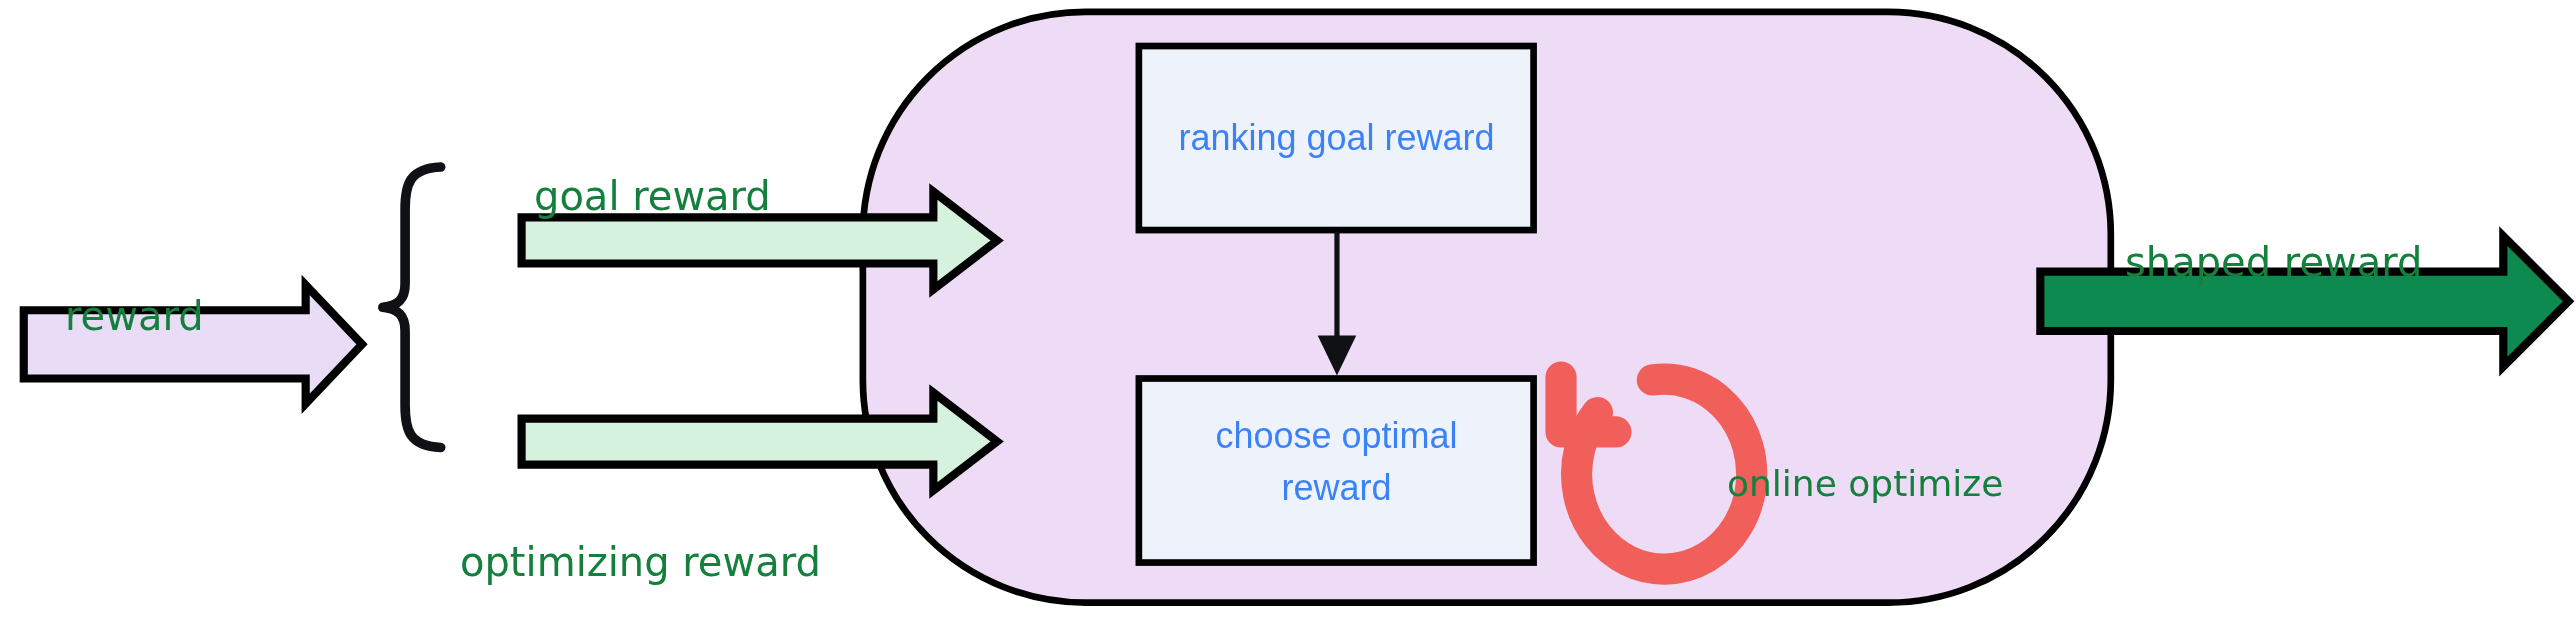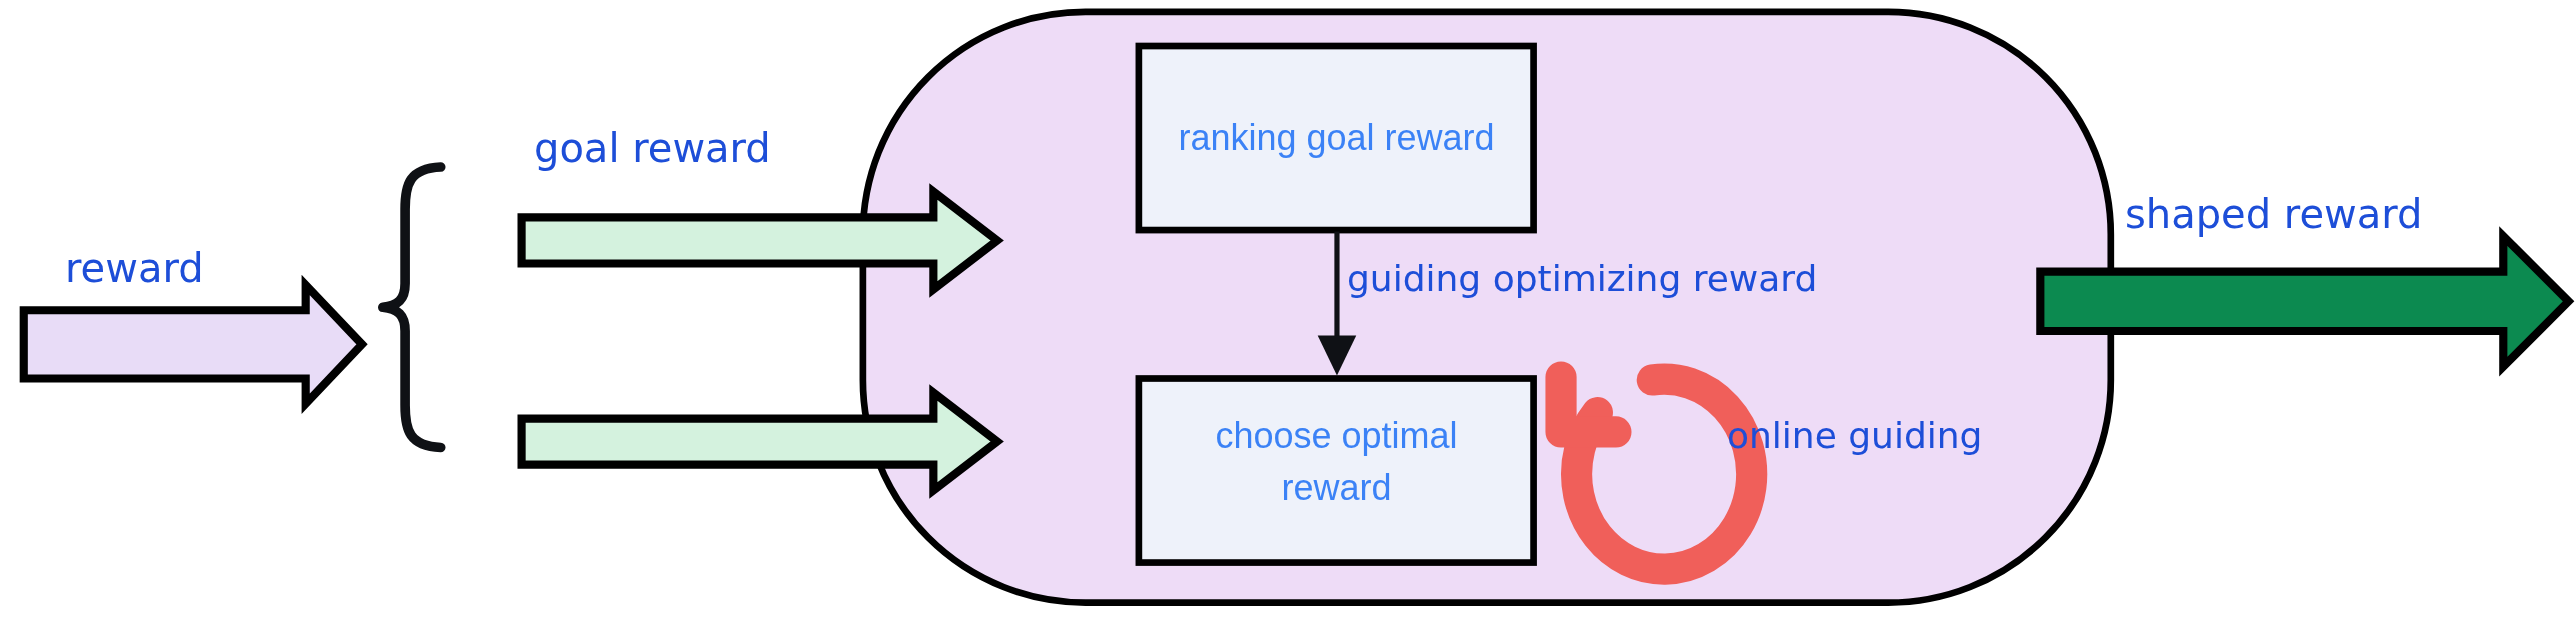--- a/index.html
+++ b/index.html
@@ -19,24 +19,25 @@
   }
   #stage svg.layer {
     position: absolute;
     left: 0;
     top: 0;
     width: 2576px;
     height: 639px;
   }
   .lbl {
     position: absolute;
-    color: #1d4ed8;
+    color: #15803d;
     font-family: "DejaVu Sans", "Liberation Sans", sans-serif;
     white-space: nowrap;
     line-height: 1.15;
+    margin-top: 48px;
     -webkit-font-smoothing: antialiased;
   }
   .lbl-reward        { left: 65px;   top: 245px; font-size: 40px; }
   .lbl-goal          { left: 534px;  top: 125px; font-size: 40px; }
   .lbl-optimizing    { left: 460px;  top: 491px; font-size: 40px; }
   .lbl-guiding       { left: 1347px; top: 258px; font-size: 36px; }
   .lbl-online        { left: 1727px; top: 415px; font-size: 36px; }
   .lbl-shaped        { left: 2125px; top: 191px; font-size: 40px; }
 
   .boxtext {
@@ -94,30 +95,30 @@
                L 2178,582" fill="none" stroke="#f05f5a" stroke-width="42" stroke-linecap="round" stroke-linejoin="round"></path>
     </g>
 
     <polygon points="2750,366 3374,366 3374,318 3462,406 3374,494 3374,446 2750,446" fill="#0c8a50" stroke="#000000" stroke-width="11" stroke-linejoin="miter"></polygon>
   </svg>
 
   <div class="lbl lbl-reward">reward</div>
 
   <div class="lbl lbl-goal">goal reward</div>
 
+  <div class="lbl lbl-optimizing">optimizing reward</div>
 
   <div class="boxtext boxtext-rank">ranking goal reward</div>
 
-  <div class="lbl lbl-guiding">guiding optimizing reward</div>
 
   <div class="boxtext boxtext-choose">
     <div>
       <div>choose optimal</div>
       <div>reward</div>
     </div>
   </div>
 
-  <div class="lbl lbl-online">online guiding</div>
+  <div class="lbl lbl-online">online optimize</div>
 
   <div class="lbl lbl-shaped">shaped reward</div>
 
 </div>
 
 
 </body></html>

